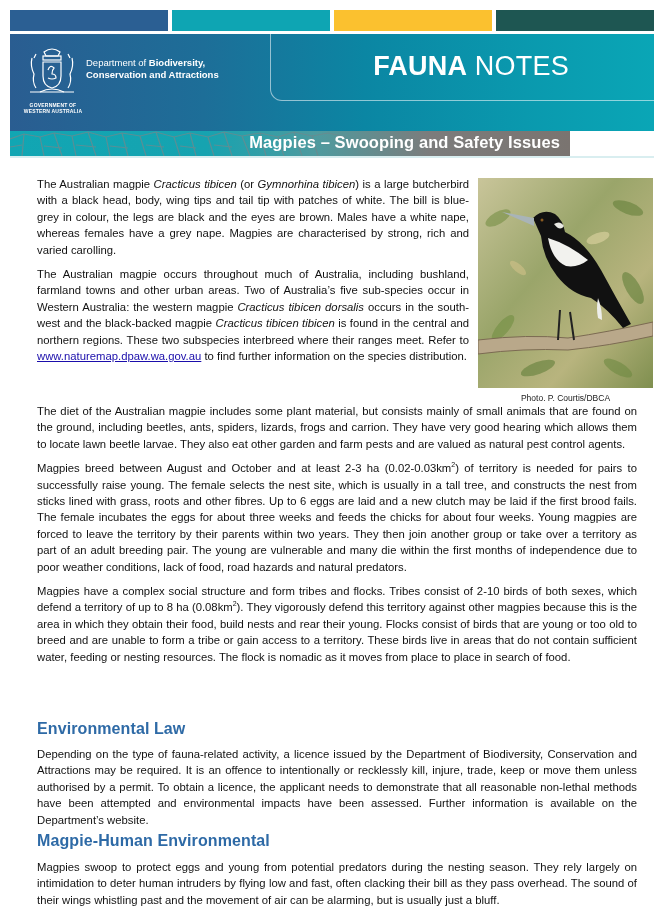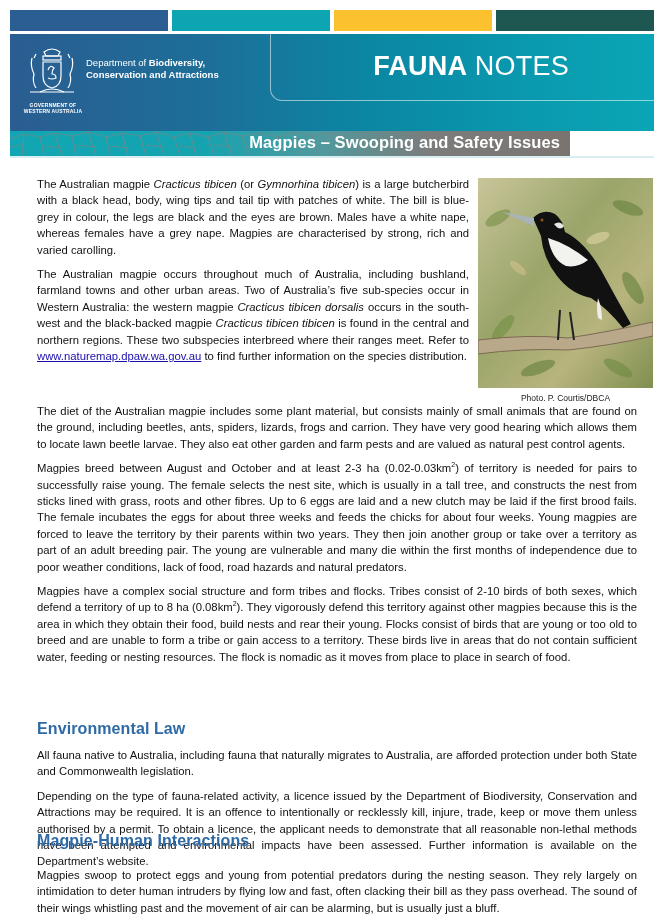--- a/index.html
+++ b/index.html
@@ -129,20 +129,19 @@
 </div>
 
 <div class="content" style="top:393px;">
   <p style="margin-top:10px;">The diet of the Australian magpie includes some plant material, but consists mainly of small animals that are found on the ground, including beetles, ants, spiders, lizards, frogs and carrion. They have very good hearing which allows them to locate lawn beetle larvae.  They also eat other garden and farm pests and are valued as natural pest control agents.</p>
   <p style="margin-top:8px;"><span>Magpies breed between August and October and at least 2-3 ha (0.02-0.03km</span><sup>2</sup><span>) of territory is needed for pairs to successfully raise young. The female selects the nest site, which is usually in a tall tree, and constructs the nest from sticks lined with grass, roots and other fibres. Up to 6 eggs are laid and a new clutch may be laid if the first brood fails. The female incubates the eggs for about three weeks and feeds the chicks for about four weeks.  Young magpies are forced to leave the territory by their parents within two years. They then join another group or take over a territory as part of an adult breeding pair. The young are vulnerable and many die within the first months of independence due to poor weather conditions, lack of food, road hazards and natural predators.</span></p>
   <p style="margin-top:8px;"><span>Magpies have a complex social structure and form tribes and flocks. Tribes consist of 2-10 birds of both sexes, which defend a territory of up to 8 ha (0.08km</span><sup>2</sup><span>). They vigorously defend this territory against other magpies because this is the area in which they obtain their food, build nests and rear their young.  Flocks consist of birds that are young or too old to breed and are unable to form a tribe or gain access to a territory. These birds live in areas that do not contain sufficient water, feeding or nesting resources. The flock is nomadic as it moves from place to place in search of food.</span></p>
 </div>
 
 <div class="content" style="top:720px;">
   <h2>Environmental Law</h2>
-  <p style="margin-top:9px;">All fauna native to Australia, including fauna that naturally migrates to Australia, are afforded protection under both State and Commonwealth legislation.</p>
   <p style="margin-top:8px;">Depending on the type of fauna-related activity, a licence issued by the Department of Biodiversity, Conservation and Attractions may be required. It is an offence to intentionally or recklessly kill, injure, trade, keep or move them unless authorised by a permit. To obtain a licence, the applicant needs to demonstrate that all reasonable non-lethal methods have been attempted and environmental impacts have been assessed. Further information is available on the Department’s website.</p>
 </div>
 
 <div class="content" style="top:832px;">
-  <h2>Magpie-Human Interactions</h2>
-  <p style="margin-top:17px;">Magpies swoop to protect eggs and young from potential predators during the nesting season. They rely largely on intimidation to deter human intruders by flying low and fast, often clacking their bill as they pass overhead. The sound of their wings whistling past and the movement of air can be alarming, but is usually just a bluff.</p>
+  <h2>Magpie-Human Environmental</h2>
+  <p style="margin-top:9px;">Magpies swoop to protect eggs and young from potential predators during the nesting season. They rely largely on intimidation to deter human intruders by flying low and fast, often clacking their bill as they pass overhead. The sound of their wings whistling past and the movement of air can be alarming, but is usually just a bluff.</p>
 </div>
 
 </body></html>

